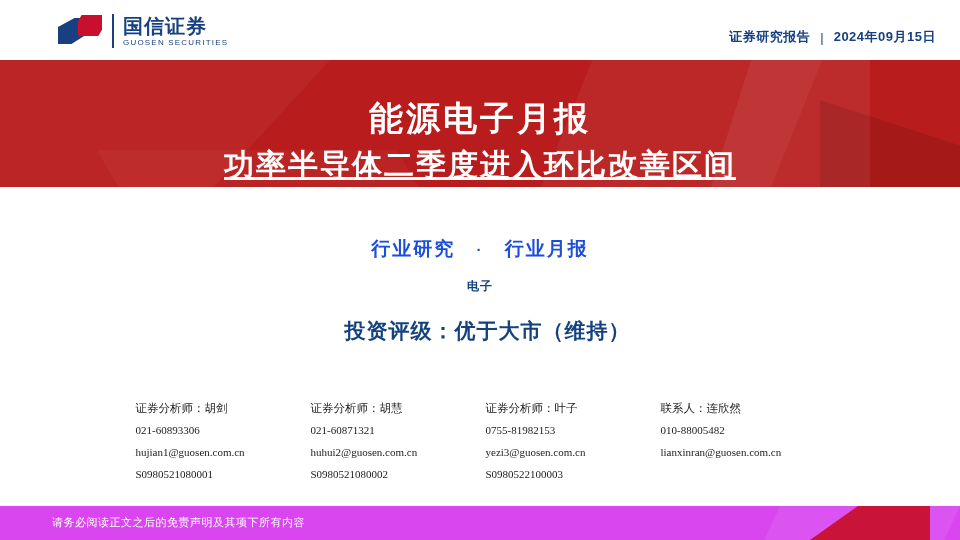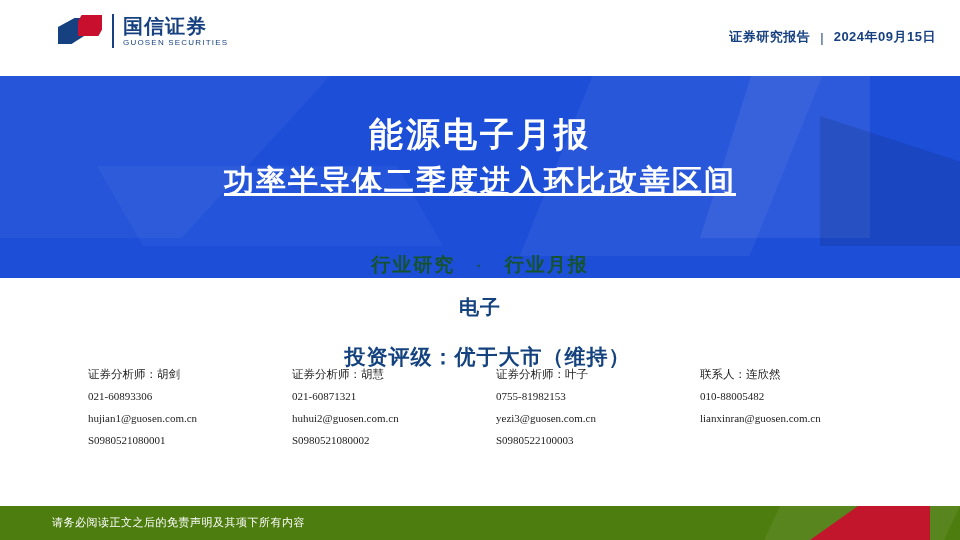--- a/index.html
+++ b/index.html
@@ -99,24 +99,24 @@
     color: #16407f;
   }
   .header-right .date {
     font-weight: bold;
     letter-spacing: 0.5px;
   }
 
   
   .banner {
     position: absolute;
-    left: 0; top: 76px;
-    width: 960px;
-    height: 202px;
-    background: #1d4ed8;
+    left: 0; top: 60px;
+    width: 960px;
+    height: 127px;
+    background: #b91c1c;
     overflow: hidden;
   }
   .banner .shape {
     position: absolute;
     background: rgba(255,255,255,0.06);
   }
   .banner .s1 {
     left: 0; top: 0;
     width: 330px; height: 162px;
     background: rgba(255,255,255,0.045);
@@ -175,56 +175,55 @@
   }
 
   
   .mid {
     position: absolute;
     left: 0; top: 222px;
     width: 960px;
     text-align: center;
   }
   .research-line {
-    margin-top: 30px;
+    margin-top: 14px;
     font-size: 19px;
-    color: #14532d;
+    color: #1d4ed8;
     font-weight: bold;
     letter-spacing: 2px;
   }
   .research-line .dot {
     margin: 0 14px;
     font-size: 15px;
     vertical-align: middle;
   }
   .sector-line {
     margin-top: 16px;
-    font-size: 20px;
+    font-size: 12px;
     color: #13427e;
     font-weight: bold;
     letter-spacing: 1px;
   }
   .rating-line {
     margin-top: 22px;
     font-size: 21px;
     color: #13427e;
     font-weight: bold;
     letter-spacing: 1px;
     padding-left: 15px;
   }
 
   
   .analysts {
     position: absolute;
     left: 88px;
-    top: 363px;
+    top: 397px;
     width: 800px;
     display: flex;
-    justify-content: flex-start;
-    gap: 29px;
+    justify-content: center;
   }
   .analyst-col {
     width: 175px;
     font-family: "Liberation Serif", serif;
     color: #1b1b1b;
   }
   .analyst-col:last-child { width: 180px; }
   .analyst-col div {
     font-size: 11px;
     line-height: 22px;
@@ -233,21 +232,21 @@
   .analyst-col .name-line {
     font-size: 11.5px;
   }
 
   
   .footer {
     position: absolute;
     left: 0; bottom: 0;
     width: 960px;
     height: 34px;
-    background: #4d7c0f;
+    background: #d946ef;
     overflow: hidden;
   }
   .footer .f-shape1 {
     position: absolute;
     right: 0; top: 0;
     width: 180px; height: 34px;
     background: rgba(255,255,255,0.07);
     transform: skewX(-25deg);
     transform-origin: top right;
   }

